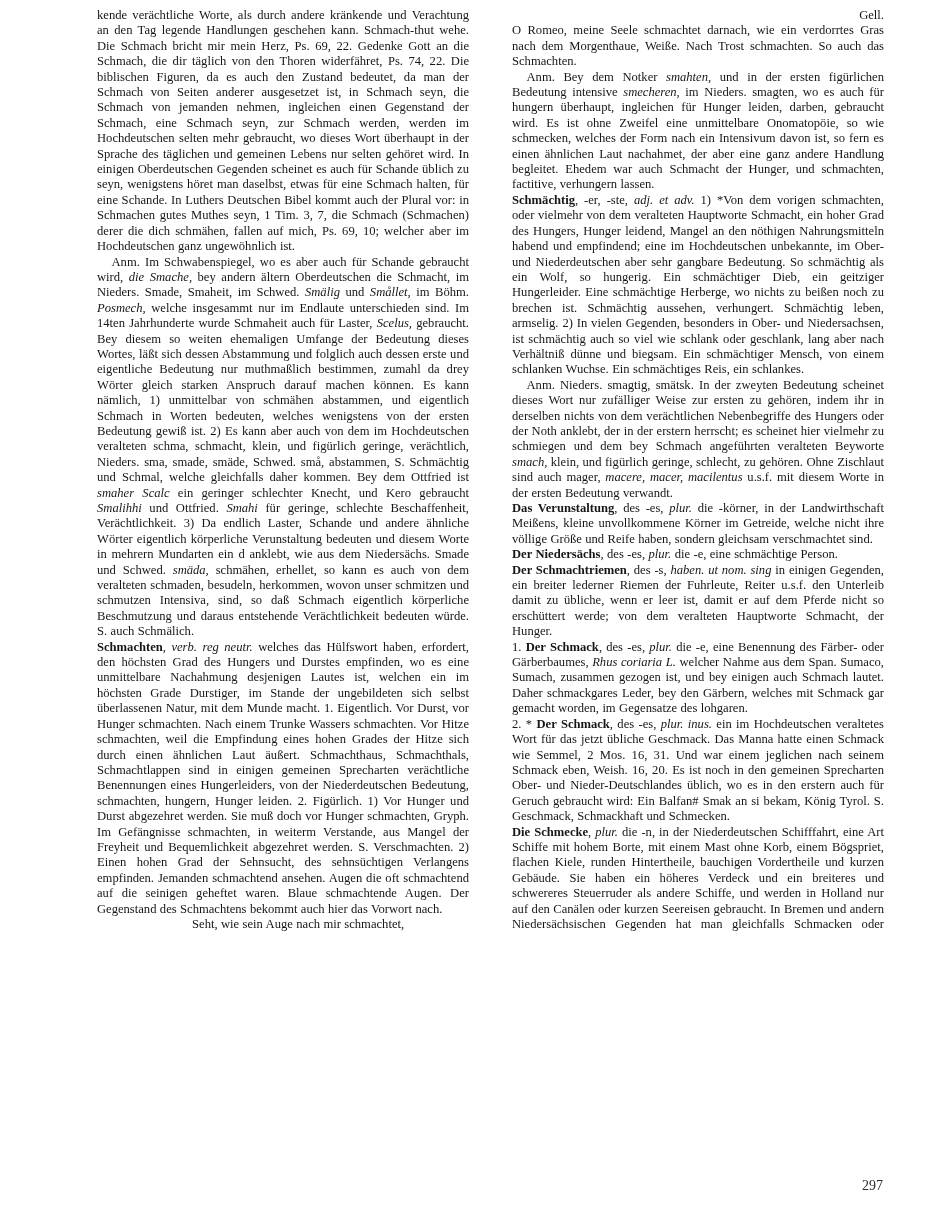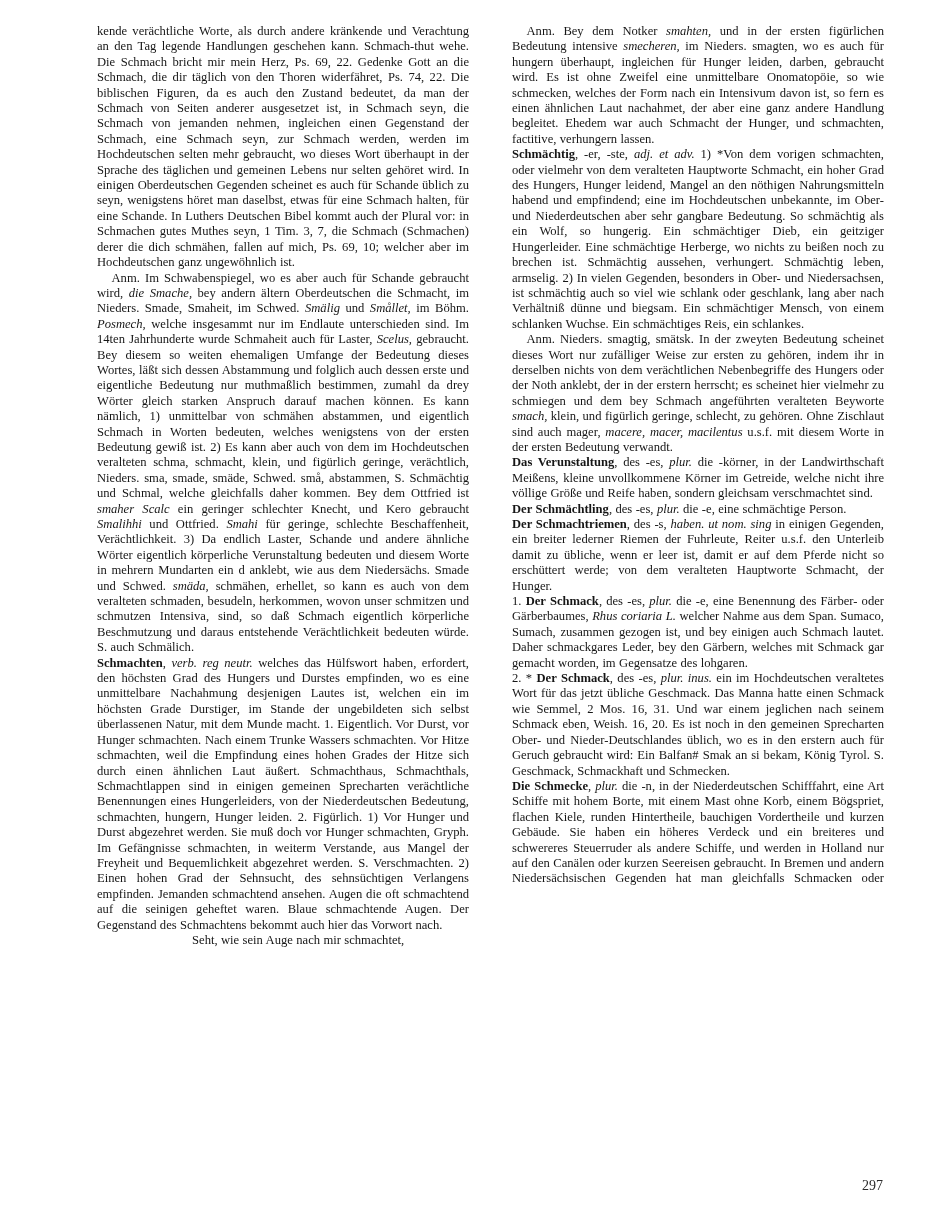--- a/index.html
+++ b/index.html
@@ -3,21 +3,21 @@
 <meta charset="utf-8">
 <style>
   html,body{margin:0;padding:0;}
   body{
     width:935px;height:1210px;
     background:#ffffff;color:#161616;
     font-family:"Liberation Serif","DejaVu Serif",serif;
     position:relative;overflow:hidden;
   }
   .page{
-    position:absolute;top:24px;left:97px;
+    position:absolute;top:8px;left:97px;
     width:788px;
     display:flex;gap:43px;
   }
   .col{
     width:372px;
     font-size:12.6px;line-height:15.4px;
     text-align:justify;
     word-spacing:0.02em;
   }
   .col p{margin:0;padding:0;text-align:justify;}
@@ -41,26 +41,28 @@
 <body>
 
 <div class="page">
   <div class="col">
       <p class="plain"><span>kende verächtliche Worte, als durch andere kränkende und Verachtung an den Tag legende Handlungen geschehen kann. Schmach-thut wehe. Die Schmach bricht mir mein Herz, Ps. 69, 22. Gedenke Gott an die Schmach, die dir täglich von den Thoren widerfähret, Ps. 74, 22. Die biblischen Figuren, da es auch den Zustand bedeutet, da man der Schmach von Seiten anderer ausgesetzet ist, in Schmach seyn, die Schmach von jemanden nehmen, ingleichen einen Gegenstand der Schmach, eine Schmach seyn, zur Schmach werden, werden im Hochdeutschen selten mehr gebraucht, wo dieses Wort überhaupt in der Sprache des täglichen und gemeinen Lebens nur selten gehöret wird. In einigen Oberdeutschen Gegenden scheinet es auch für Schande üblich zu seyn, wenigstens höret man daselbst, etwas für eine Schmach halten, für eine Schande. In Luthers Deutschen Bibel kommt auch der Plural vor: in Schmachen gutes Muthes seyn, 1 Tim. 3, 7, die Schmach (Schmachen) derer die dich schmähen, fallen auf mich, Ps. 69, 10; welcher aber im Hochdeutschen ganz ungewöhnlich ist.</span></p>
       <p class="indent"><span>Anm. Im Schwabenspiegel, wo es aber auch für Schande gebraucht wird, </span><span class="i">die Smache,</span><span> bey andern ältern Oberdeutschen die Schmacht, im Nieders. Smade, Smaheit, im Schwed. </span><span class="i">Smälig</span><span> und </span><span class="i">Smållet,</span><span> im Böhm. </span><span class="i">Posmech,</span><span> welche insgesammt nur im Endlaute unterschieden sind. Im 14ten Jahrhunderte wurde Schmaheit auch für Laster, </span><span class="i">Scelus,</span><span> gebraucht. Bey diesem so weiten ehemaligen Umfange der Bedeutung dieses Wortes, läßt sich dessen Abstammung und folglich auch dessen erste und eigentliche Bedeutung nur muthmaßlich bestimmen, zumahl da drey Wörter gleich starken Anspruch darauf machen können. Es kann nämlich, 1) unmittelbar von schmähen abstammen, und eigentlich Schmach in Worten bedeuten, welches wenigstens von der ersten Bedeutung gewiß ist. 2) Es kann aber auch von dem im Hochdeutschen veralteten schma, schmacht, klein, und figürlich geringe, verächtlich, Nieders. sma, smade, smäde, Schwed. små, abstammen, S. Schmächtig und Schmal, welche gleichfalls daher kommen. Bey dem Ottfried ist </span><span class="i">smaher Scalc</span><span> ein geringer schlechter Knecht, und Kero gebraucht </span><span class="i">Smalihhi</span><span> und Ottfried. </span><span class="i">Smahi</span><span> für geringe, schlechte Beschaffenheit, Verächtlichkeit. 3) Da endlich Laster, Schande und andere ähnliche Wörter eigentlich körperliche Verunstaltung bedeuten und diesem Worte in mehrern Mundarten ein d anklebt, wie aus dem Niedersächs. Smade und Schwed. </span><span class="i">smäda,</span><span> schmähen, erhellet, so kann es auch von dem veralteten schmaden, besudeln, herkommen, wovon unser schmitzen und schmutzen Intensiva, sind, so daß Schmach eigentlich körperliche Beschmutzung und daraus entstehende Verächtlichkeit bedeuten würde. S. auch Schmälich.</span></p>
       <p class="plain"><span class="b">Schmachten</span><span>, </span><span class="i">verb. reg neutr.</span><span> welches das Hülfswort haben, erfordert, den höchsten Grad des Hungers und Durstes empfinden, wo es eine unmittelbare Nachahmung desjenigen Lautes ist, welchen ein im höchsten Grade Durstiger, im Stande der ungebildeten sich selbst überlassenen Natur, mit dem Munde macht. 1. Eigentlich. Vor Durst, vor Hunger schmachten. Nach einem Trunke Wassers schmachten. Vor Hitze schmachten, weil die Empfindung eines hohen Grades der Hitze sich durch einen ähnlichen Laut äußert. Schmachthaus, Schmachthals, Schmachtlappen sind in einigen gemeinen Sprecharten verächtliche Benennungen eines Hungerleiders, von der Niederdeutschen Bedeutung, schmachten, hungern, Hunger leiden. 2. Figürlich. 1) Vor Hunger und Durst abgezehret werden. Sie muß doch vor Hunger schmachten, Gryph. Im Gefängnisse schmachten, in weiterm Verstande, aus Mangel der Freyheit und Bequemlichkeit abgezehret werden. S. Verschmachten. 2) Einen hohen Grad der Sehnsucht, des sehnsüchtigen Verlangens empfinden. Jemanden schmachtend ansehen. Augen die oft schmachtend auf die seinigen geheftet waren. Blaue schmachtende Augen. Der Gegenstand des Schmachtens bekommt auch hier das Vorwort nach.</span></p>
       <p class="verse"><span>Seht, wie sein Auge nach mir schmachtet,</span></p>
     </div>
   <div class="col">
+    <div class="running-head">Gell.</div>
     <div>
+        <p class="plain"><span>O Romeo, meine Seele schmachtet darnach, wie ein verdorrtes Gras nach dem Morgenthaue, Weiße. Nach Trost schmachten. So auch das Schmachten.</span></p>
         <p class="indent"><span>Anm. Bey dem Notker </span><span class="i">smahten,</span><span> und in der ersten figürlichen Bedeutung intensive </span><span class="i">smecheren,</span><span> im Nieders. smagten, wo es auch für hungern überhaupt, ingleichen für Hunger leiden, darben, gebraucht wird. Es ist ohne Zweifel eine unmittelbare Onomatopöie, so wie schmecken, welches der Form nach ein Intensivum davon ist, so fern es einen ähnlichen Laut nachahmet, der aber eine ganz andere Handlung begleitet. Ehedem war auch Schmacht der Hunger, und schmachten, factitive, verhungern lassen.</span></p>
         <p class="plain"><span class="b">Schmächtig</span><span>, -er, -ste, </span><span class="i">adj. et adv.</span><span> 1) *Von dem vorigen schmachten, oder vielmehr von dem veralteten Hauptworte Schmacht, ein hoher Grad des Hungers, Hunger leidend, Mangel an den nöthigen Nahrungsmitteln habend und empfindend; eine im Hochdeutschen unbekannte, im Ober- und Niederdeutschen aber sehr gangbare Bedeutung. So schmächtig als ein Wolf, so hungerig. Ein schmächtiger Dieb, ein geitziger Hungerleider. Eine schmächtige Herberge, wo nichts zu beißen noch zu brechen ist. Schmächtig aussehen, verhungert. Schmächtig leben, armselig. 2) In vielen Gegenden, besonders in Ober- und Niedersachsen, ist schmächtig auch so viel wie schlank oder geschlank, lang aber nach Verhältniß dünne und biegsam. Ein schmächtiger Mensch, von einem schlanken Wuchse. Ein schmächtiges Reis, ein schlankes.</span></p>
         <p class="indent"><span>Anm. Nieders. smagtig, smätsk. In der zweyten Bedeutung scheinet dieses Wort nur zufälliger Weise zur ersten zu gehören, indem ihr in derselben nichts von dem verächtlichen Nebenbegriffe des Hungers oder der Noth anklebt, der in der erstern herrscht; es scheinet hier vielmehr zu schmiegen und dem bey Schmach angeführten veralteten Beyworte </span><span class="i">smach,</span><span> klein, und figürlich geringe, schlecht, zu gehören. Ohne Zischlaut sind auch mager, </span><span class="i">macere, macer, macilentus</span><span> u.s.f. mit diesem Worte in der ersten Bedeutung verwandt.</span></p>
         <p class="plain"><span class="b">Das Verunstaltung</span><span>, des -es, </span><span class="i">plur.</span><span> die -körner, in der Landwirthschaft Meißens, kleine unvollkommene Körner im Getreide, welche nicht ihre völlige Größe und Reife haben, sondern gleichsam verschmachtet sind.</span></p>
-        <p class="plain"><span class="b">Der Schmächtling</span><span>, des -es, </span><span class="i">plur.</span><span> die -e, eine schmächtige Person.</span></p>
+        <p class="plain"><span class="b">Der Niedersächs</span><span>, des -es, </span><span class="i">plur.</span><span> die -e, eine schmächtige Person.</span></p>
         <p class="plain"><span class="b">Der Schmachtriemen</span><span>, des -s, </span><span class="i">haben. ut nom. sing</span><span> in einigen Gegenden, ein breiter lederner Riemen der Fuhrleute, Reiter u.s.f. den Unterleib damit zu übliche, wenn er leer ist, damit er auf dem Pferde nicht so erschüttert werde; von dem veralteten Hauptworte Schmacht, der Hunger.</span></p>
         <p class="plain"><span>1. </span><span class="b">Der Schmack</span><span>, des -es, </span><span class="i">plur.</span><span> die -e, eine Benennung des Färber- oder Gärberbaumes, </span><span class="i">Rhus coriaria L.</span><span> welcher Nahme aus dem Span. Sumaco, Sumach, zusammen gezogen ist, und bey einigen auch Schmach lautet. Daher schmackgares Leder, bey den Gärbern, welches mit Schmack gar gemacht worden, im Gegensatze des lohgaren.</span></p>
         <p class="plain"><span>2. * </span><span class="b">Der Schmack</span><span>, des -es, </span><span class="i">plur. inus.</span><span> ein im Hochdeutschen veraltetes Wort für das jetzt übliche Geschmack. Das Manna hatte einen Schmack wie Semmel, 2 Mos. 16, 31. Und war einem jeglichen nach seinem Schmack eben, Weish. 16, 20. Es ist noch in den gemeinen Sprecharten Ober- und Nieder-Deutschlandes üblich, wo es in den erstern auch für Geruch gebraucht wird: Ein Balfan# Smak an si bekam, König Tyrol. S. Geschmack, Schmackhaft und Schmecken.</span></p>
         <p class="plain justify-last"><span class="b">Die Schmecke</span><span>, </span><span class="i">plur.</span><span> die -n, in der Niederdeutschen Schifffahrt, eine Art Schiffe mit hohem Borte, mit einem Mast ohne Korb, einem Bögspriet, flachen Kiele, runden Hintertheile, bauchigen Vordertheile und kurzen Gebäude. Sie haben ein höheres Verdeck und ein breiteres und schwereres Steuerruder als andere Schiffe, und werden in Holland nur auf den Canälen oder kurzen Seereisen gebraucht. In Bremen und andern Niedersächsischen Gegenden hat man gleichfalls Schmacken oder</span></p>
       </div>
   </div>
 </div>
 
 <div class="page-number">297</div>
 

